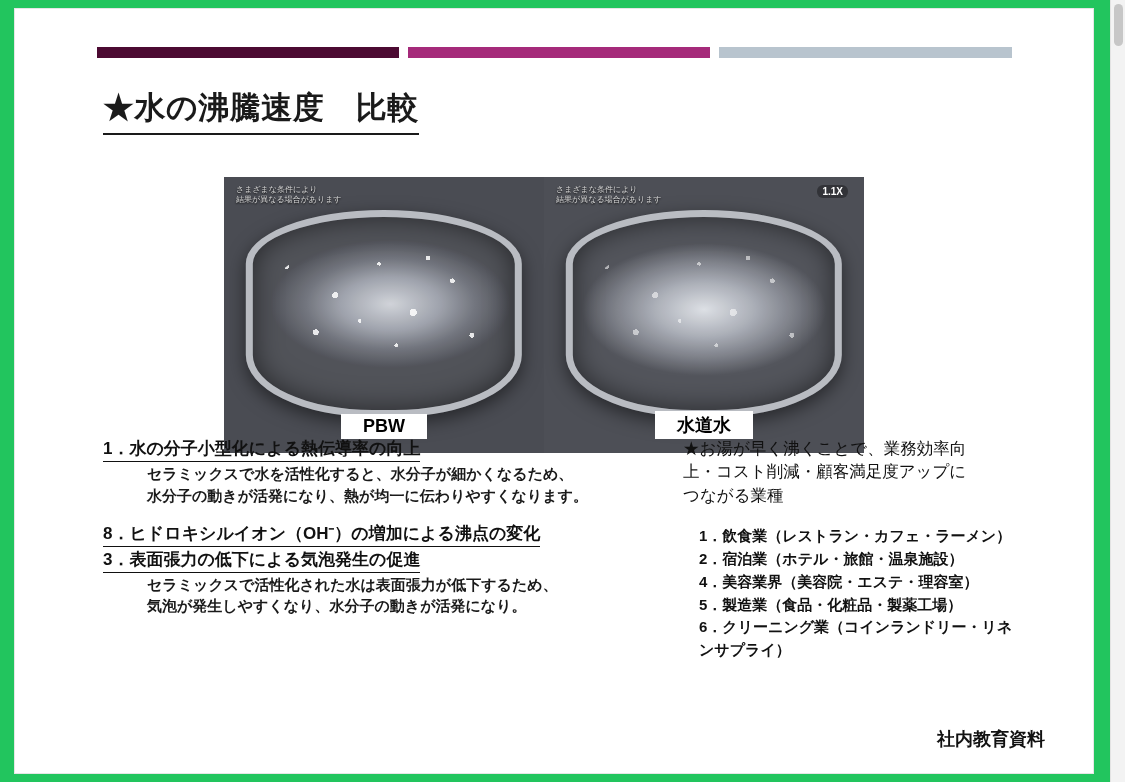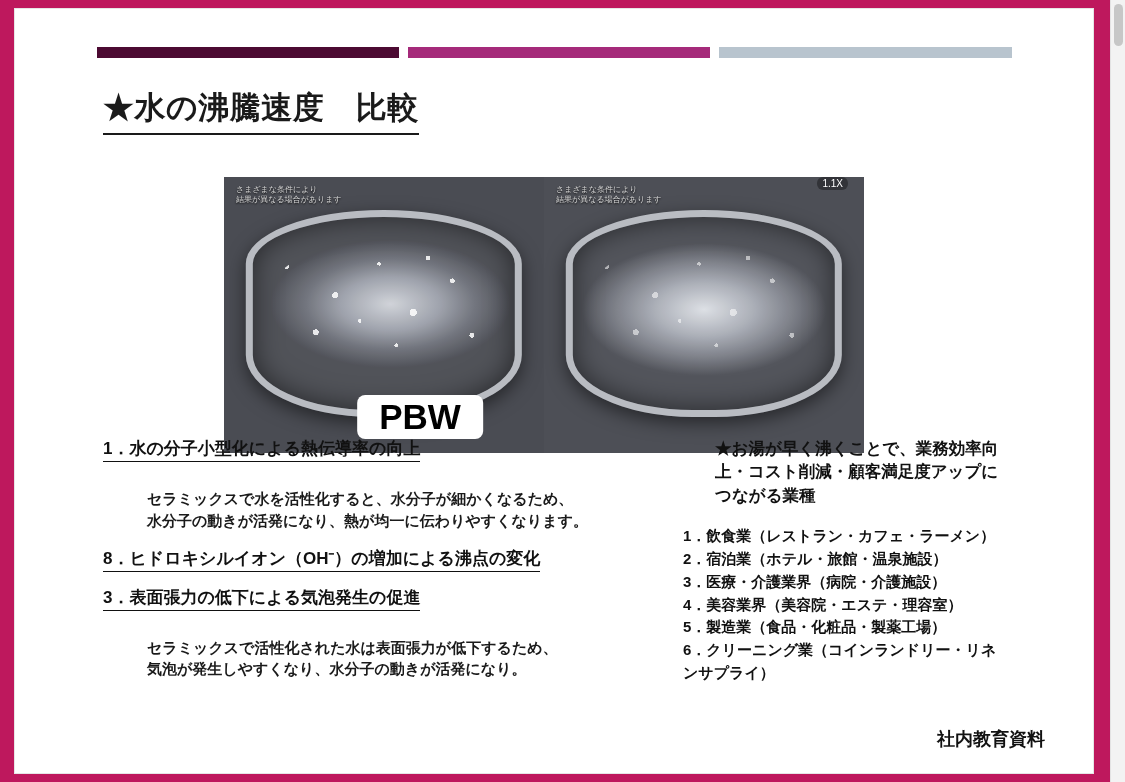--- a/index.html
+++ b/index.html
@@ -13,21 +13,21 @@
     font-family: "Liberation Sans", sans-serif;
     overflow: hidden;
     position: relative;
   }
 
   
   .viewer {
     position: absolute;
     left: 0; top: 0;
     width: 1125px; height: 782px;
-    background: #be185d;
+    background: #22c55e;
   }
   .scroll-track {
     position: absolute;
     right: 0; top: 0;
     width: 14px; height: 782px;
     background: #f3f3f3;
     border-left: 1px solid #e3e3e3;
   }
   .scroll-thumb {
     position: absolute;
@@ -145,97 +145,96 @@
     top: 8px;
     left: 12px;
     font-size: 8px;
     color: #d8d8d8;
     line-height: 1.25;
     white-space: pre-line;
     text-shadow: 0 1px 2px #000;
   }
   .speed-badge {
     position: absolute;
-    top: 0;
+    top: 8px;
     right: 16px;
     font-size: 10px;
     color: #ffffff;
     background: rgba(0,0,0,.35);
     padding: 1px 5px;
     border-radius: 6px;
-    font-weight: normal;
+    font-weight: bold;
   }
   .photo-label {
     position: absolute;
     left: 50%;
     bottom: 14px;
     transform: translateX(-50%);
     background: #ffffff;
     color: #000000;
-    font-size: 35px;
+    font-size: 18px;
     font-weight: bold;
     padding: 2px 22px;
-    border-radius: 8px;
+    border-radius: 0;
     white-space: nowrap;
-    margin-left: 36px;
   }
 
   
   .left-col {
     position: absolute;
     left: 88px;
     top: 428px;
     width: 560px;
   }
   .point-head {
     font-size: 17px;
     font-weight: bold;
     color: #111;
     border-bottom: 1.6px solid #111;
     display: inline-block;
     padding-bottom: 1px;
-    margin-bottom: 14px;
+    margin-bottom: 1px;
     white-space: pre;
   }
   .point-body {
     font-size: 15px;
     color: #1a1a1a;
     line-height: 1.45;
-    margin: 12px 0 14px 44px;
+    margin: 0 0 14px 44px;
     white-space: pre-line;
     font-weight: bold;
   }
 
   
   .right-col {
     position: absolute;
     left: 668px;
     top: 428px;
     width: 340px;
   }
   .right-head {
     font-size: 16.5px;
-    font-weight: bold;
+    font-weight: normal;
     color: #111;
     line-height: 1.42;
     white-space: pre-line;
     margin-bottom: 18px;
-    margin-left: 32px;
   }
   .industry-list {
     list-style: none;
     margin: 0;
     padding: 0;
     font-size: 15px;
     font-weight: bold;
     color: #111;
     line-height: 1.52;
   }
   .industry-list li {
     white-space: pre-line;
+    margin-left: 16px;
   }
 
   
   .footer-note {
     position: absolute;
     right: 48px;
     bottom: 22px;
     font-size: 18px;
     font-weight: bold;
     color: #111;
@@ -263,20 +262,21 @@
         <div class="photo-caption-note">さまざまな条件により
 結果が異なる場合があります</div>
         <div class="photo-label">PBW</div>
       </div>
       <div class="photo-pane right">
         <div class="pot"></div>
         <div class="bubbles sparse"></div>
         <div class="photo-caption-note">さまざまな条件により
 結果が異なる場合があります</div>
         <div class="speed-badge">1.1X</div>
+        <div class="photo-label">水道水</div>
       </div>
     </div>
 
     <div class="left-col">
       <div>
         <div class="point-head">1．水の分子小型化による熱伝導率の向上</div>
         <div class="point-body">セラミックスで水を活性化すると、水分子が細かくなるため、
 水分子の動きが活発になり、熱が均一に伝わりやすくなります。</div>
       </div>
       <div>
@@ -289,21 +289,20 @@
       </div>
     </div>
 
     <div class="right-col">
       <div class="right-head">★お湯が早く沸くことで、業務効率向
 上・コスト削減・顧客満足度アップに
 つながる業種</div>
       <ul class="industry-list">
         <li>1．飲食業（レストラン・カフェ・ラーメン）</li>
         <li>2．宿泊業（ホテル・旅館・温泉施設）</li>
-        <li>3．医療・介護業界（病院・介護施設）</li>
         <li>4．美容業界（美容院・エステ・理容室）</li>
         <li>5．製造業（食品・化粧品・製薬工場）</li>
         <li>6．クリーニング業（コインランドリー・リネ
 ンサプライ）</li>
       </ul>
     </div>
 
     <div class="footer-note">社内教育資料</div>
 
   </div>

